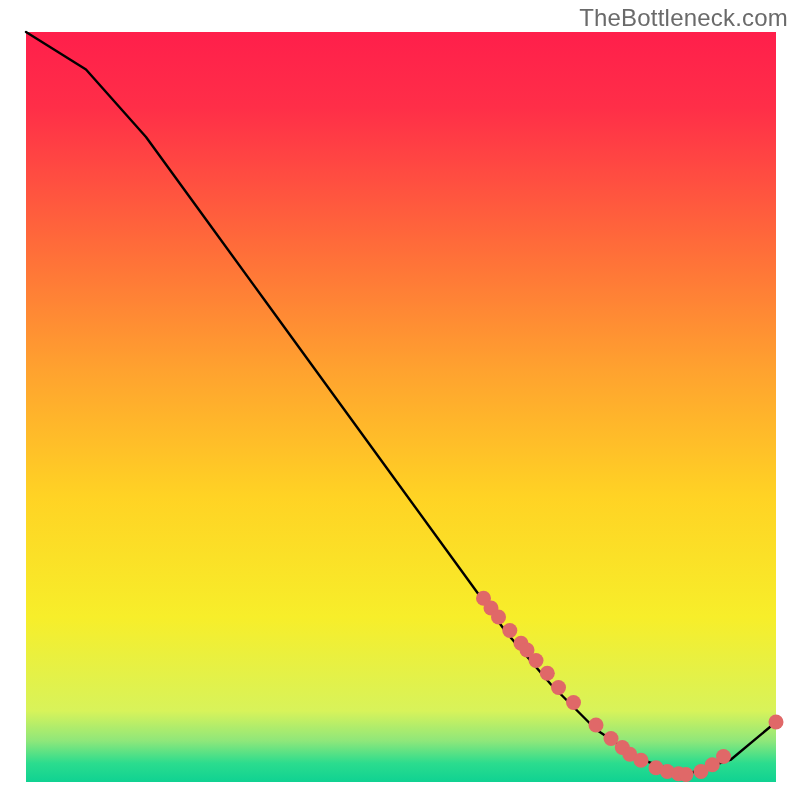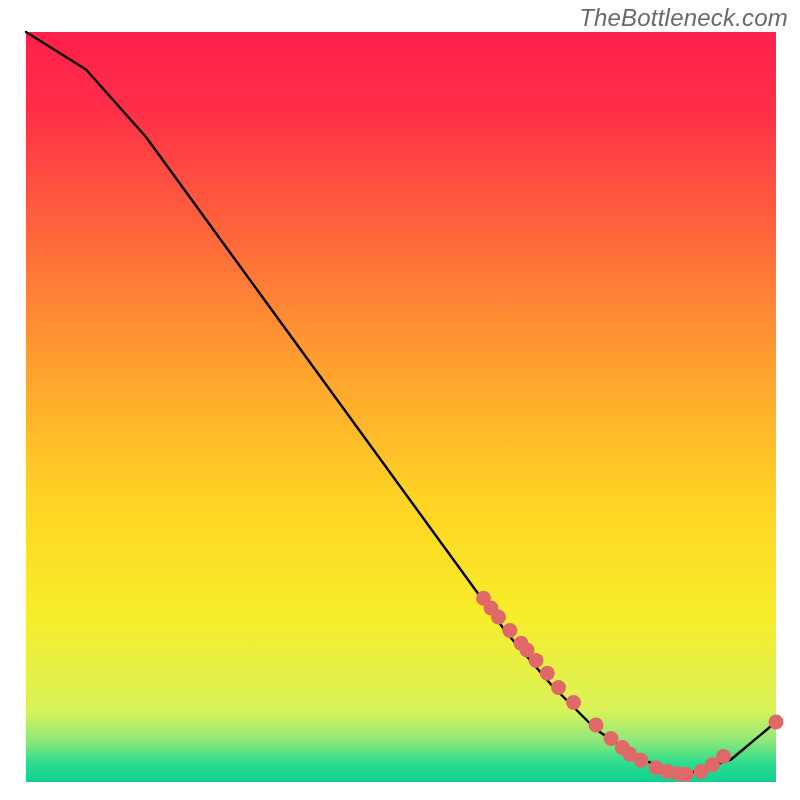--- a/index.html
+++ b/index.html
@@ -8,21 +8,20 @@
     width: 800px;
     height: 800px;
     overflow: hidden;
     background: #fff;
     font-family: Arial, Helvetica, sans-serif;
   }
   .stage {
     position: relative;
     width: 800px;
     height: 693px;
-    font-style: italic;
   }
   .watermark {
     position: absolute;
     top: 4px;
     right: 12px;
     font-size: 24px;
     font-weight: 500;
     color: #6a6a6a;
     letter-spacing: 0.2px;
     user-select: none;

